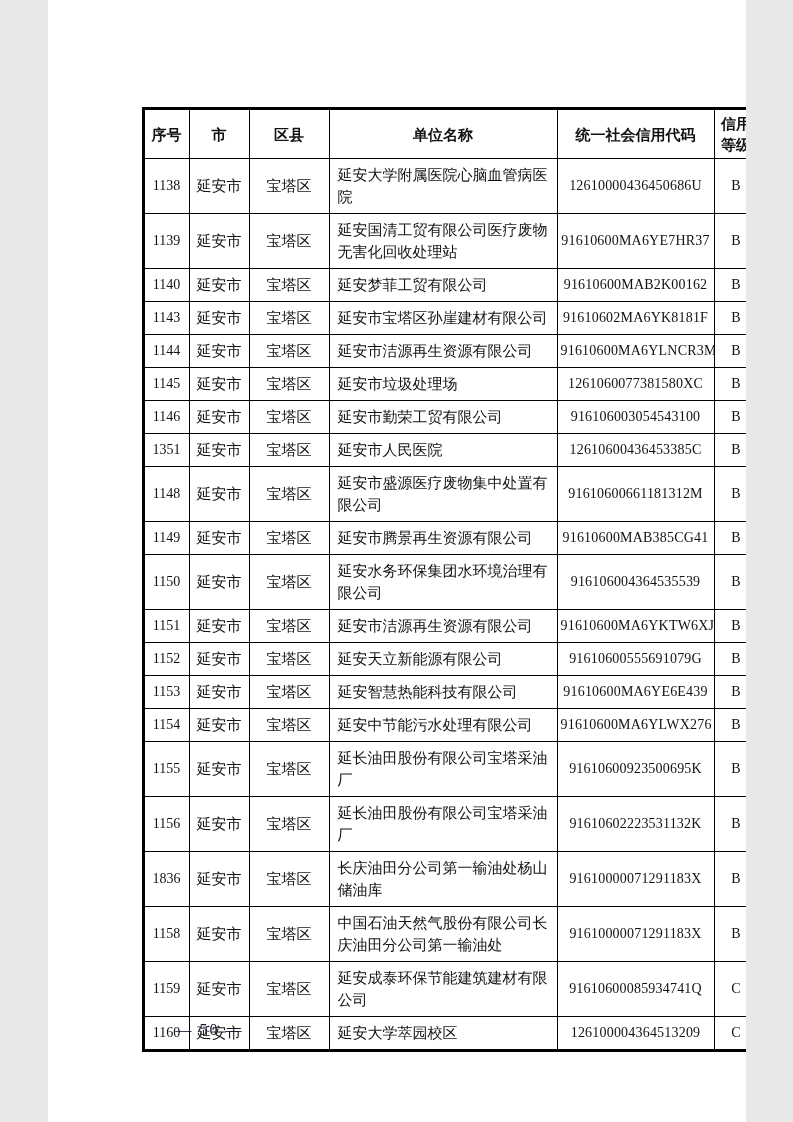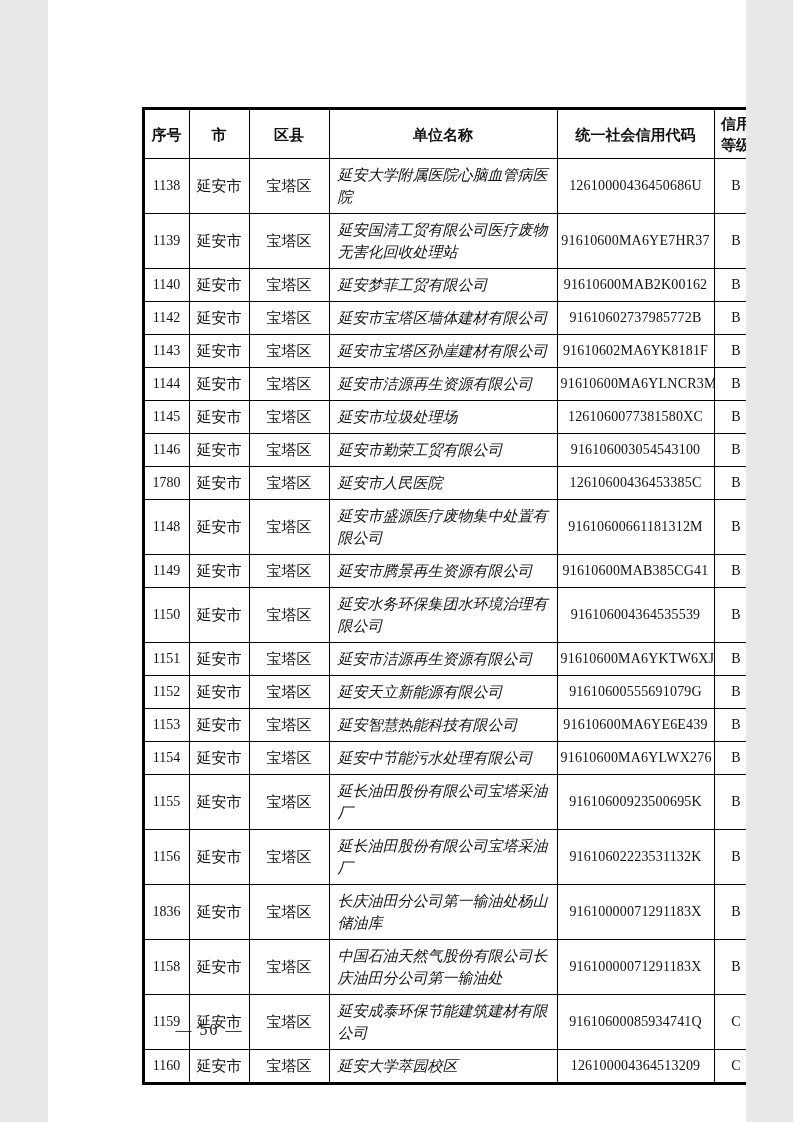--- a/index.html
+++ b/index.html
@@ -46,21 +46,20 @@
   }
   td.c-no, td.c-code, td.c-grade {
     font-size: 14px;
     font-family: "Liberation Serif", serif;
   }
   td.c-code { letter-spacing: 0.2px; font-family: Liberation Serif, serif; }
   td.c-name {
     text-align: left;
     padding-left: 8px;
     padding-right: 6px;
-    font-style: italic;
   }
   .page-number {
     position: absolute;
     left: 128px;
     top: 1021px;
     font-size: 16px;
     letter-spacing: 2px;
     color: #0f172a;
     font-family: "Liberation Serif", serif;
   }
@@ -108,28 +107,20 @@
         </tr>
         <tr>
           <td class="c-no">1140</td>
           <td class="c-city">延安市</td>
           <td class="c-district">宝塔区</td>
           <td class="c-name">延安梦菲工贸有限公司</td>
           <td class="c-code">91610600MAB2K00162</td>
           <td class="c-grade">B</td>
         </tr>
         <tr>
-          <td class="c-no">1142</td>
-          <td class="c-city">延安市</td>
-          <td class="c-district">宝塔区</td>
-          <td class="c-name">延安市宝塔区墙体建材有限公司</td>
-          <td class="c-code">91610602737985772B</td>
-          <td class="c-grade">B</td>
-        </tr>
-        <tr>
           <td class="c-no">1143</td>
           <td class="c-city">延安市</td>
           <td class="c-district">宝塔区</td>
           <td class="c-name">延安市宝塔区孙崖建材有限公司</td>
           <td class="c-code">91610602MA6YK8181F</td>
           <td class="c-grade">B</td>
         </tr>
         <tr>
           <td class="c-no">1144</td>
           <td class="c-city">延安市</td>
@@ -148,21 +139,21 @@
         </tr>
         <tr>
           <td class="c-no">1146</td>
           <td class="c-city">延安市</td>
           <td class="c-district">宝塔区</td>
           <td class="c-name">延安市勤荣工贸有限公司</td>
           <td class="c-code">916106003054543100</td>
           <td class="c-grade">B</td>
         </tr>
         <tr>
-          <td class="c-no">1780</td>
+          <td class="c-no">1351</td>
           <td class="c-city">延安市</td>
           <td class="c-district">宝塔区</td>
           <td class="c-name">延安市人民医院</td>
           <td class="c-code">12610600436453385C</td>
           <td class="c-grade">B</td>
         </tr>
         <tr>
           <td class="c-no">1148</td>
           <td class="c-city">延安市</td>
           <td class="c-district">宝塔区</td>

